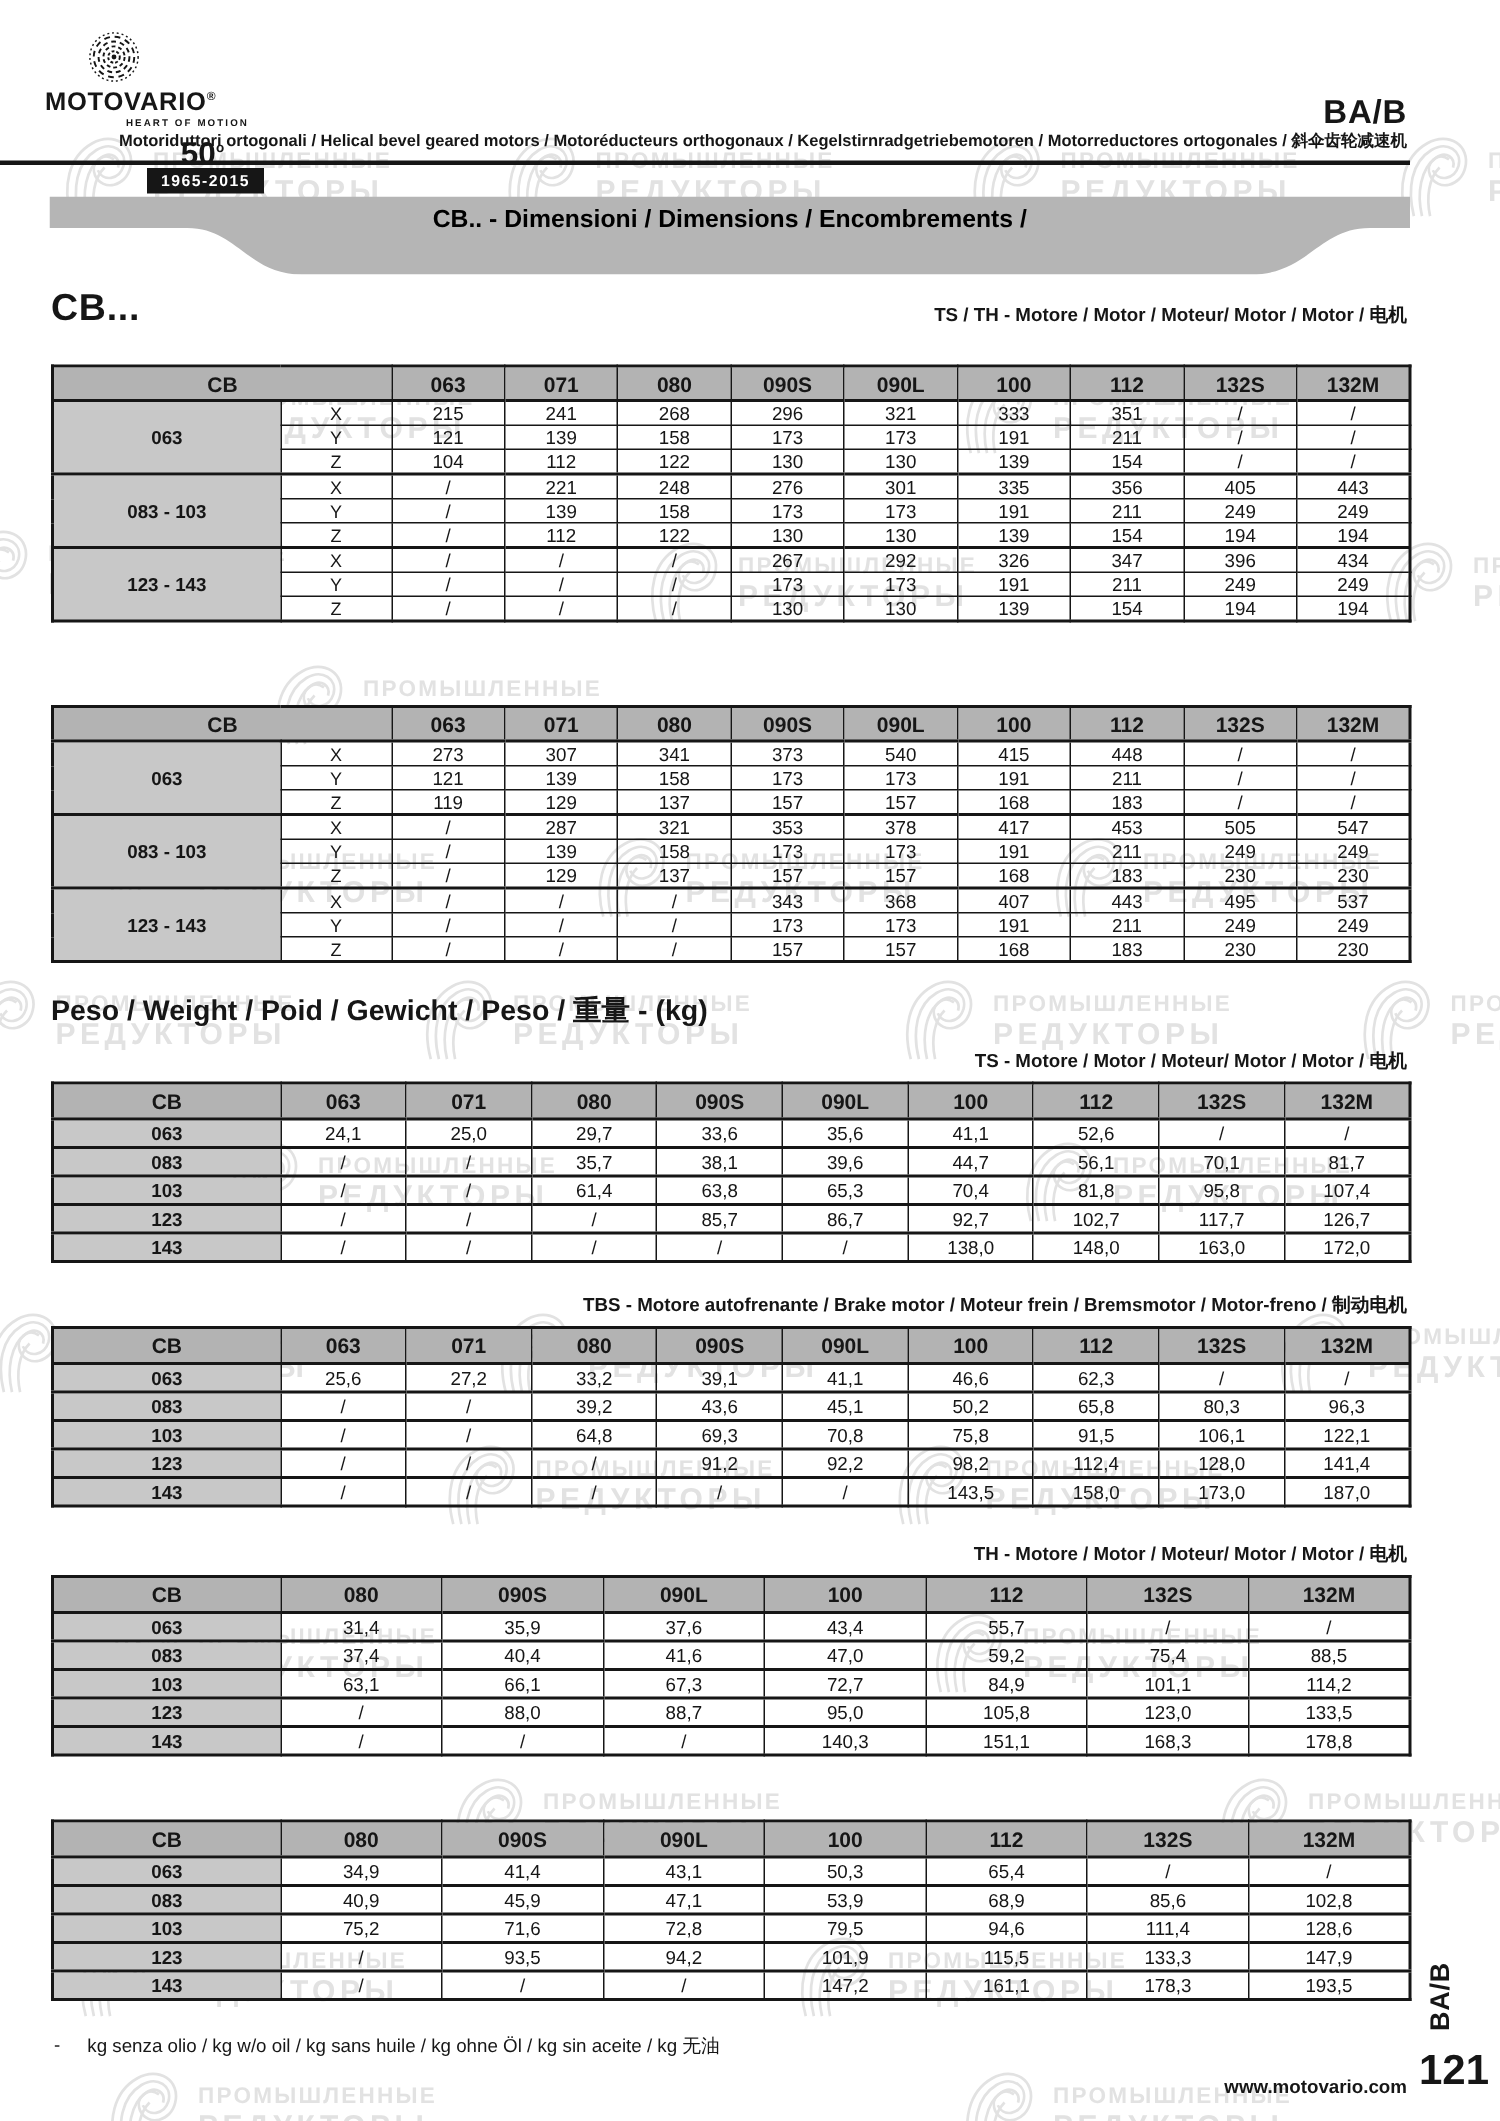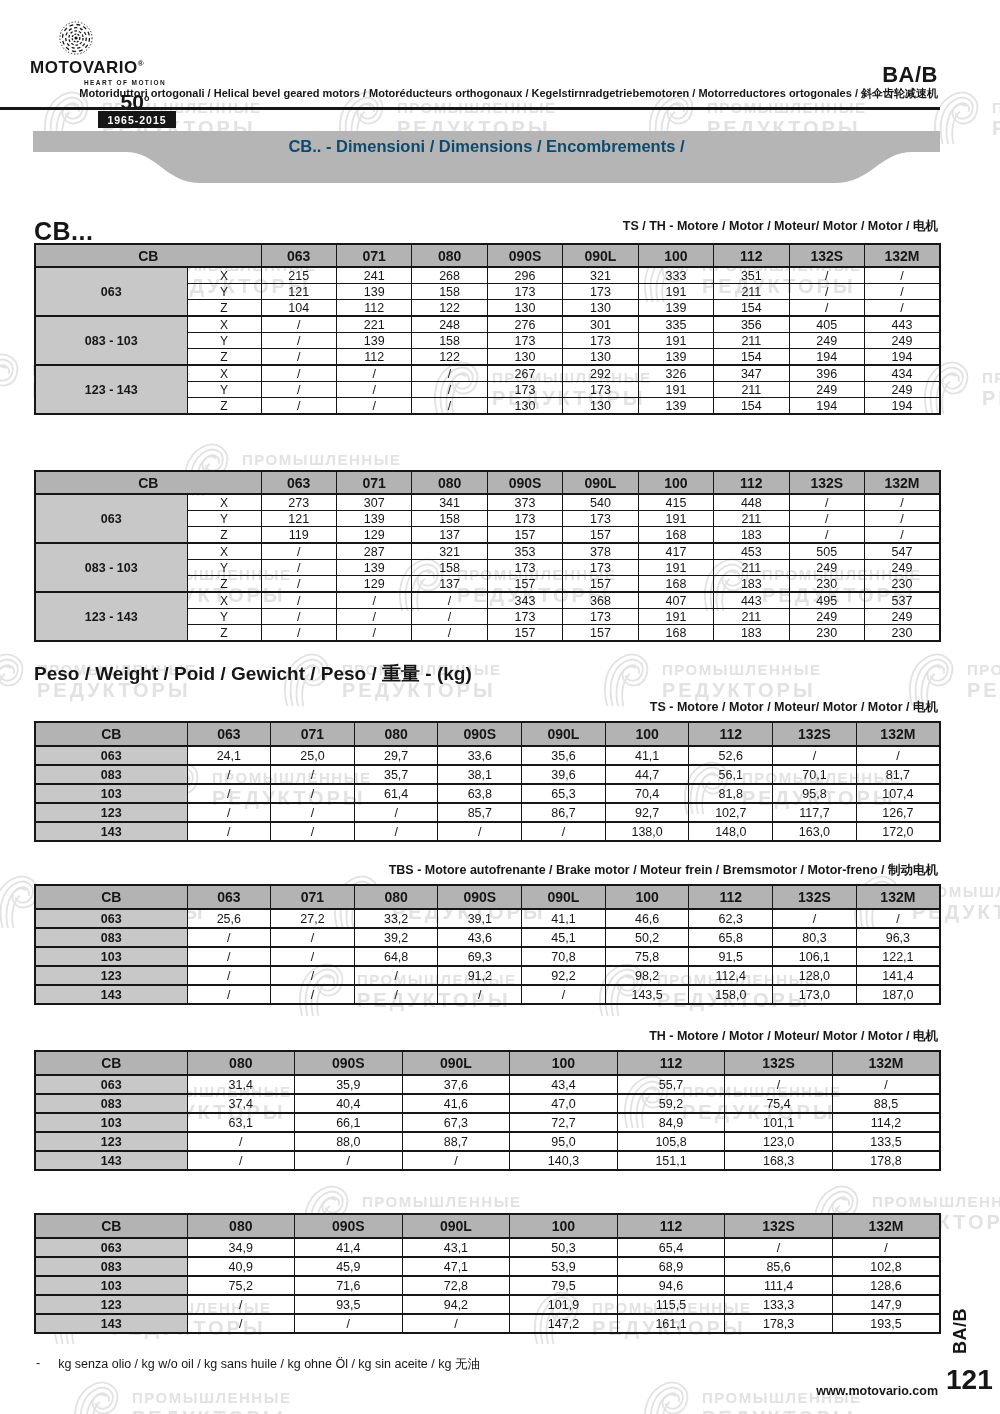--- a/index.html
+++ b/index.html
@@ -29,24 +29,24 @@
   .logo .heart{font-size:6.5px;font-weight:bold;letter-spacing:1.4px;text-align:right;width:112px;margin-left:24px;margin-top:1px;}
   .logo .rosette-wrap{margin-left:28px;height:36px;}
   .badge-row{display:flex;align-items:center;margin-top:3px;flex-direction:column;}
   .badge-50{font-size:21px;font-weight:bold;line-height:18px;}
   .badge-50 sup{font-size:9px;}
   .badge-years{background:#161616;color:#ffffff;font-size:10.5px;font-weight:bold;letter-spacing:1px;padding:3px 9px 2px 9px;margin-left:4px;}
 
   
   .banner{top:131px;left:33px;width:907px;height:52px;}
   .banner svg{position:absolute;left:0;top:0;}
-  .banner .btxt{position:relative;text-align:center;font-weight:bold;font-size:16.5px;line-height:21px;padding-top:5px;color:#0c4a6e;}
+  .banner .btxt{position:relative;text-align:center;font-weight:bold;font-size:16.5px;line-height:21px;padding-top:5px;color:#000000;}
 
   
-  .h-cb{top:217px;left:34px;font-size:25px;font-weight:bold;letter-spacing:0.5px;}
+  .h-cb{top:191px;left:34px;font-size:25px;font-weight:bold;letter-spacing:0.5px;}
   .h-peso{top:661px;left:34px;font-size:19px;font-weight:bold;}
   .tnote{position:absolute;right:62px;font-size:12.5px;font-weight:bold;white-space:nowrap;}
 
   
   .tbl-host{position:absolute;left:34px;width:907px;}
   table.grid{border-collapse:collapse;table-layout:fixed;width:907px;border:2px solid #161616;background:transparent;}
   table.grid th,table.grid td{border:1px solid #161616;text-align:center;vertical-align:middle;padding:0;overflow:hidden;}
   table.grid thead th{background:#b3b3b3;font-size:14px;font-weight:bold;border-bottom:2px solid #161616;}
   table.dim thead th{height:21px;}
   table.wt  thead th{height:22px;}
@@ -400,21 +400,21 @@
   <div class="abs banner">
     <svg width="907" height="52" viewBox="0 0 907 52" preserveAspectRatio="none">
       <path d="M0 0 H907 V21 H880 C846 21 839 52 801 52 H168 C132 52 125 21 92 21 H0 Z" fill="#b5b5b5"></path>
     </svg>
     <div class="btxt">
       <div>CB.. - Dimensioni / Dimensions / Encombrements /</div>
     </div>
   </div>
 
   <div class="abs h-cb">CB...</div>
-  <div class="tnote" style="top:218px">TS / TH - Motore / Motor / Moteur/ Motor / Motor / 电机</div>
+  <div class="tnote" style="top:202px">TS / TH - Motore / Motor / Moteur/ Motor / Motor / 电机</div>
   <div class="tbl-host" style="top:243px">
       <table class="grid dim">
         <colgroup>
           <col class="c-label">
           <col class="c-sub">
           <col>
           <col>
           <col>
           <col>
           <col>

